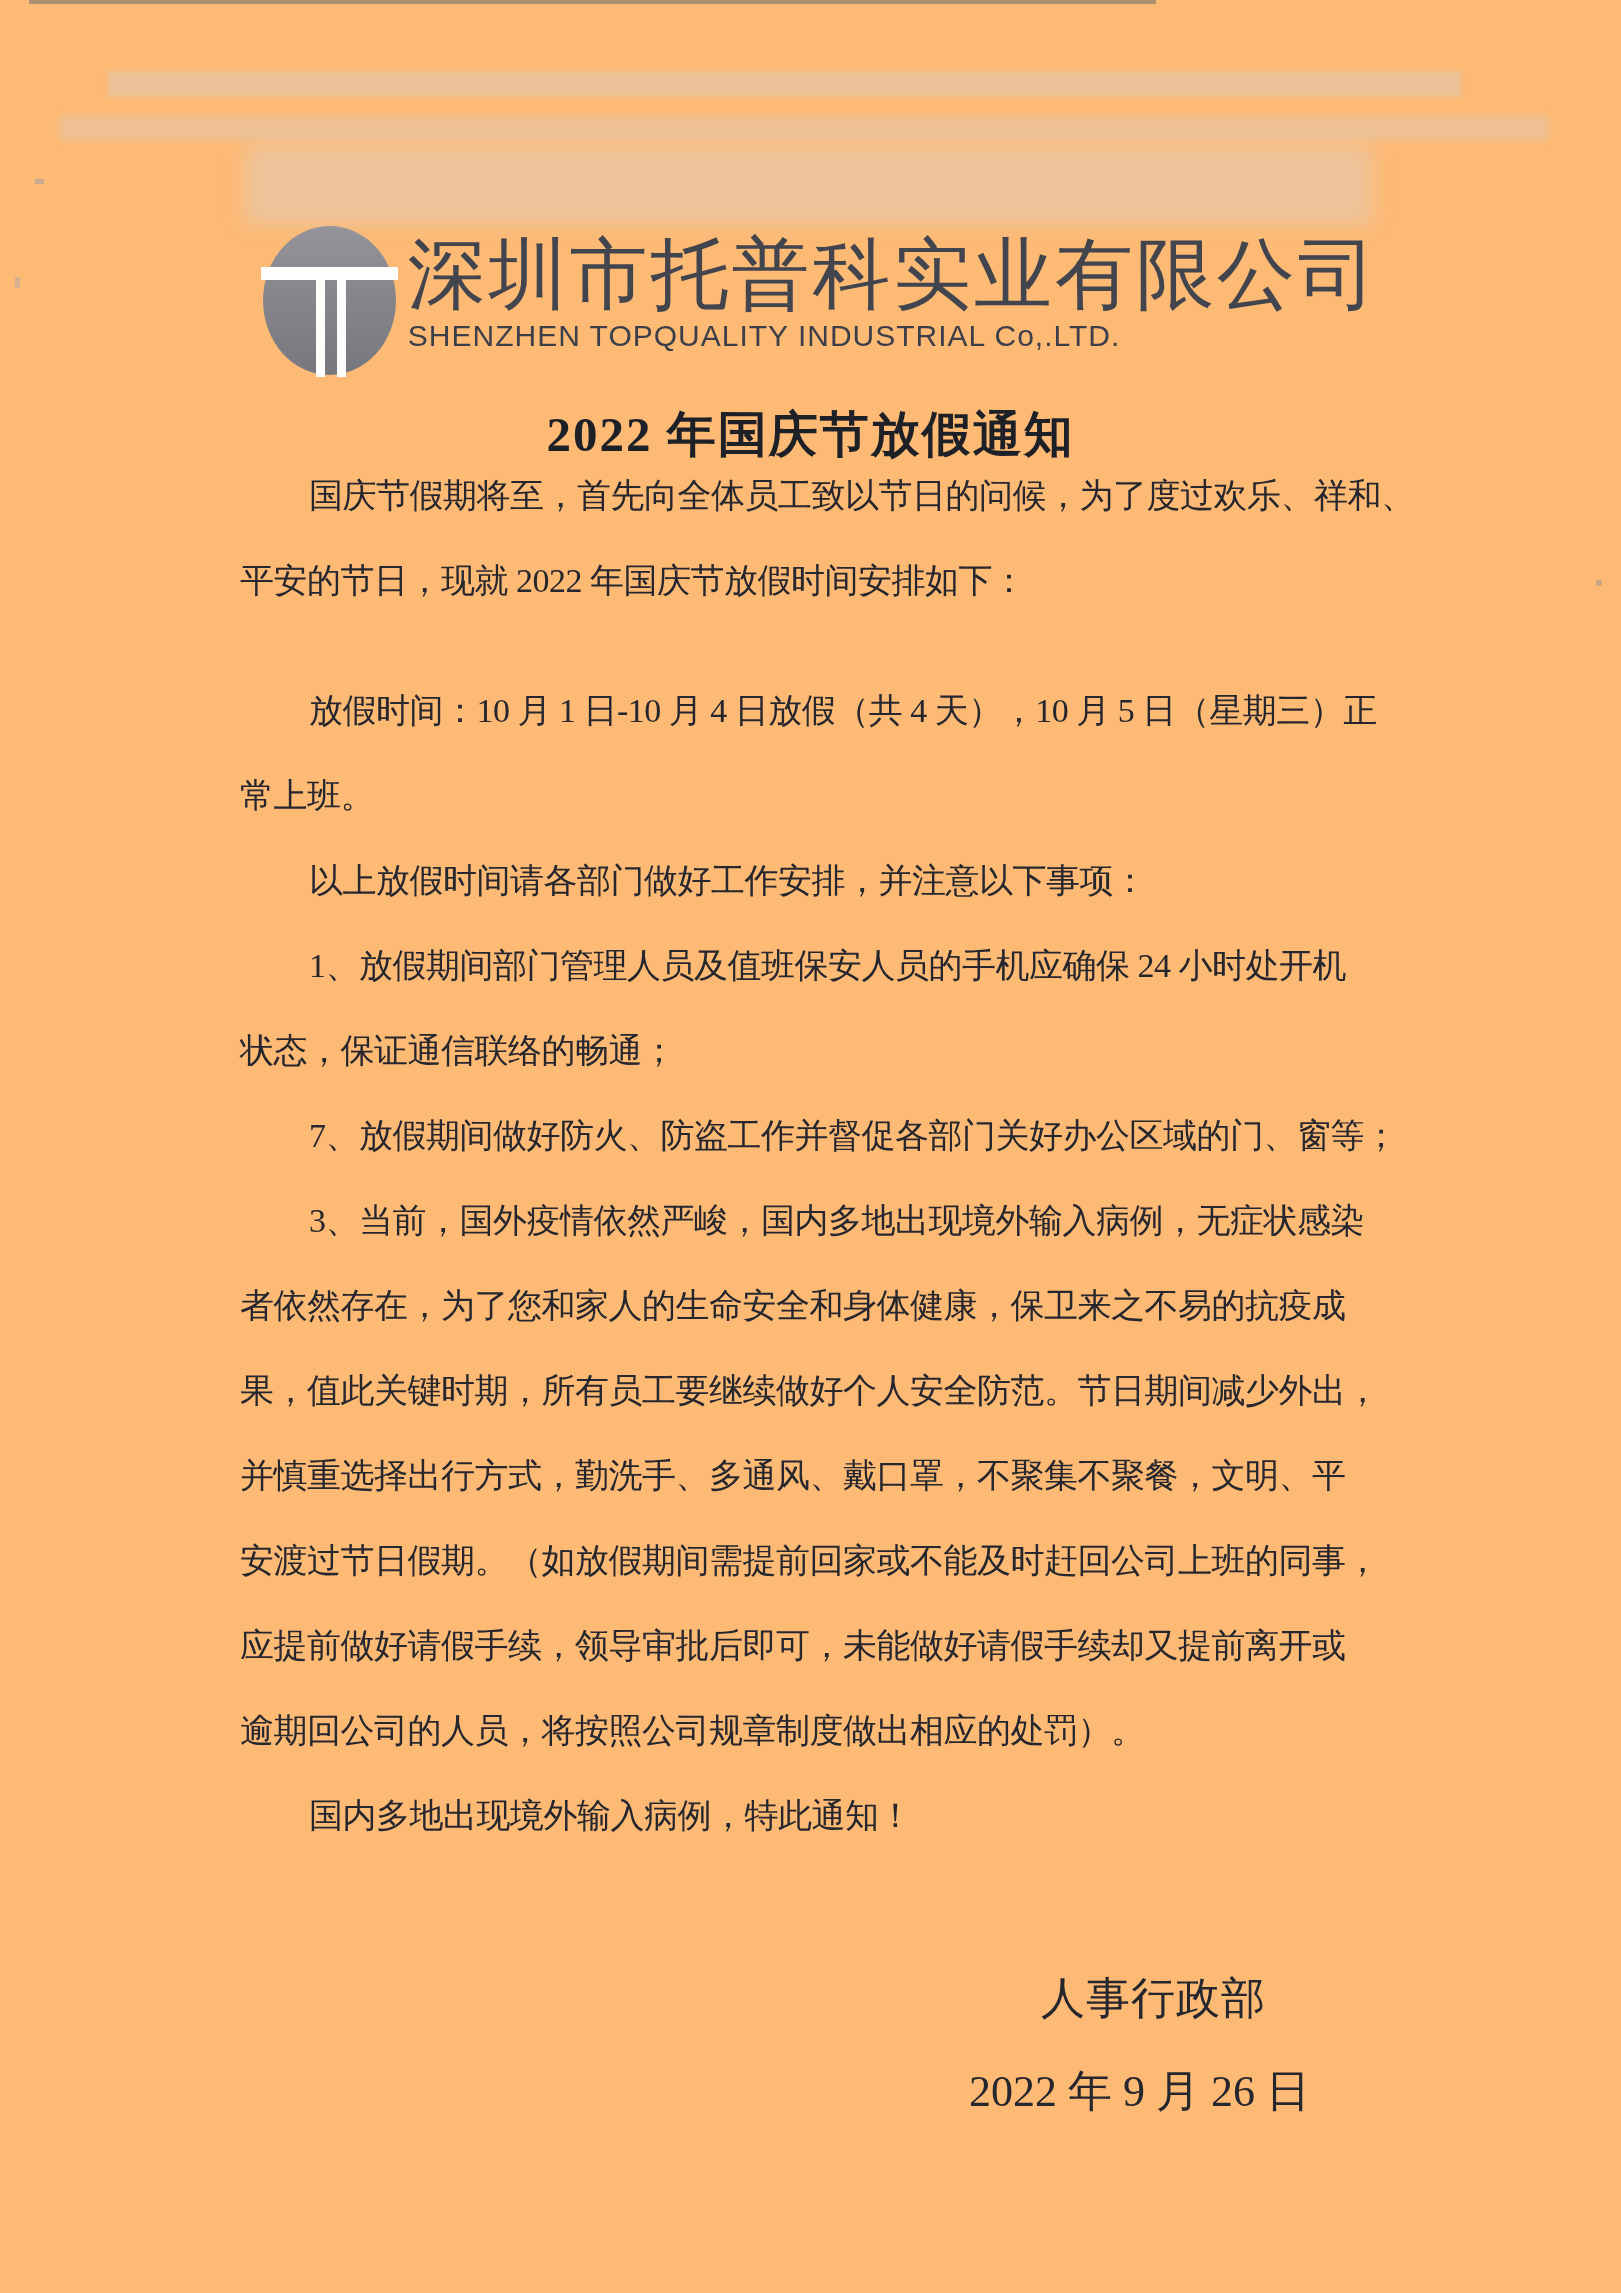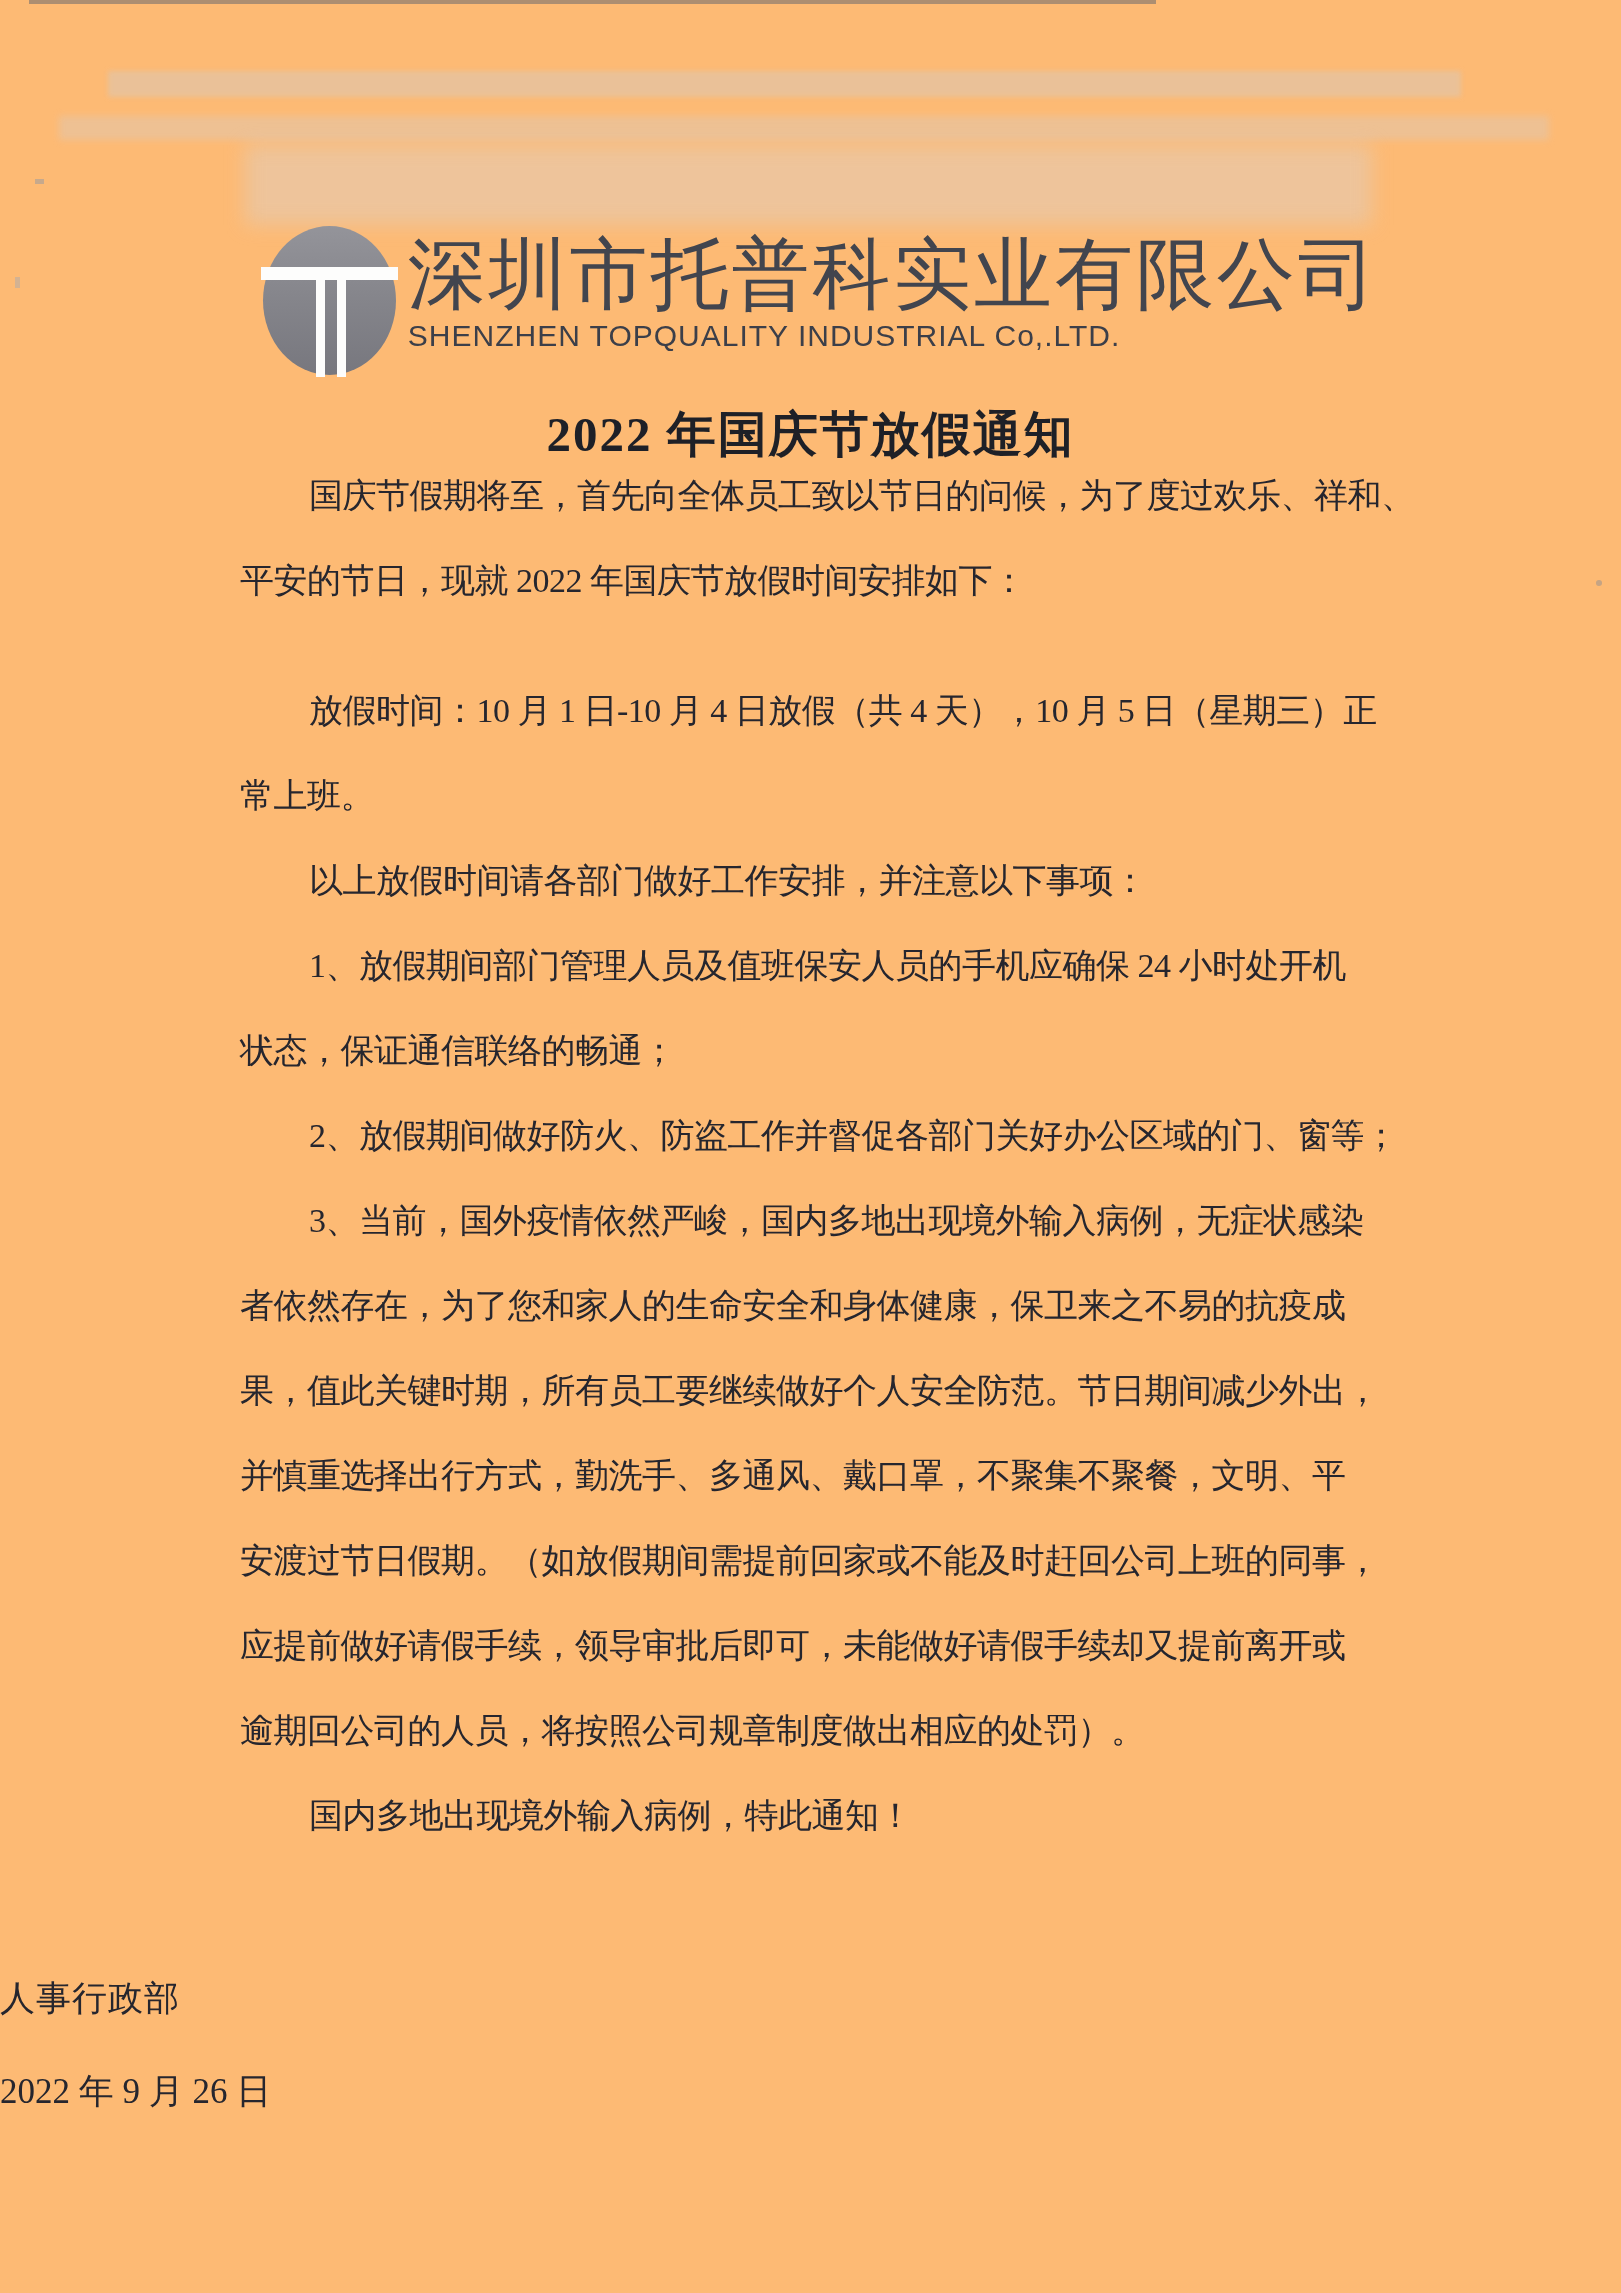--- a/index.html
+++ b/index.html
@@ -49,21 +49,21 @@
   }
   
   .body{position:absolute;left:240px;right:118px;top:453px;}
   .line{
     margin:0;font-size:34px;letter-spacing:-0.5px;
     line-height:85px;height:85px;white-space:nowrap;color:#26262e;
   }
   .line.indent{padding-left:69px;}
   .line.gap{margin-top:45px;}
   
-  .sig{position:absolute;left:0;right:0;top:1952px;text-align:left;font-size:35px;color:#26262e;}
+  .sig{position:absolute;left:0;right:0;top:1952px;text-align:right;font-size:44px;color:#26262e;}
   .sig-dept{line-height:93px;padding-right:355px;letter-spacing:1px;}
   .sig-date{line-height:93px;padding-right:311px;}
 </style>
 </head>
 <body>
 
 <div class="page">
 
   <div class="artifact top-edge"></div>
   <div class="artifact smudge1"></div>
@@ -89,21 +89,21 @@
   <h1 class="title">2022 年国庆节放假通知</h1>
 
   <main class="body" id="body-lines">
       <p class="line indent">国庆节假期将至，首先向全体员工致以节日的问候，为了度过欢乐、祥和、</p>
       <p class="line">平安的节日，现就 2022 年国庆节放假时间安排如下：</p>
       <p class="line indent gap">放假时间：10 月 1 日-10 月 4 日放假（共 4 天），10 月 5 日（星期三）正</p>
       <p class="line">常上班。</p>
       <p class="line indent">以上放假时间请各部门做好工作安排，并注意以下事项：</p>
       <p class="line indent">1、放假期间部门管理人员及值班保安人员的手机应确保 24 小时处开机</p>
       <p class="line">状态，保证通信联络的畅通；</p>
-      <p class="line indent">2、放假期间做好防火、防盗工作并督促各部门关好办公区域的门、窗等；</p>
+      <p class="line indent">7、放假期间做好防火、防盗工作并督促各部门关好办公区域的门、窗等；</p>
       <p class="line indent">3、当前，国外疫情依然严峻，国内多地出现境外输入病例，无症状感染</p>
       <p class="line">者依然存在，为了您和家人的生命安全和身体健康，保卫来之不易的抗疫成</p>
       <p class="line">果，值此关键时期，所有员工要继续做好个人安全防范。节日期间减少外出，</p>
       <p class="line">并慎重选择出行方式，勤洗手、多通风、戴口罩，不聚集不聚餐，文明、平</p>
       <p class="line">安渡过节日假期。（如放假期间需提前回家或不能及时赶回公司上班的同事，</p>
       <p class="line">应提前做好请假手续，领导审批后即可，未能做好请假手续却又提前离开或</p>
       <p class="line">逾期回公司的人员，将按照公司规章制度做出相应的处罚）。</p>
       <p class="line indent">国内多地出现境外输入病例，特此通知！</p>
     </main>
 

